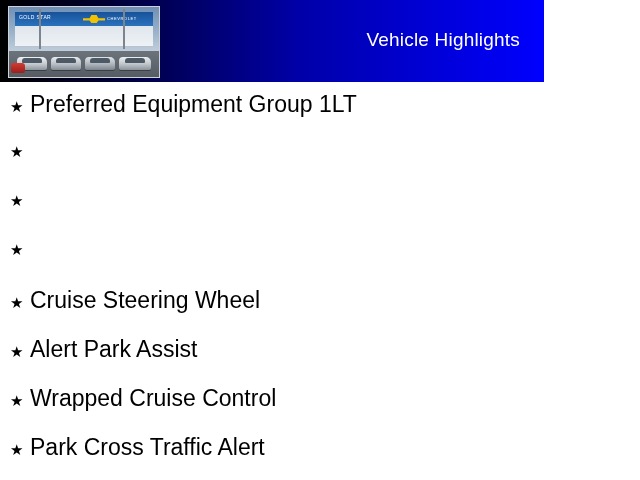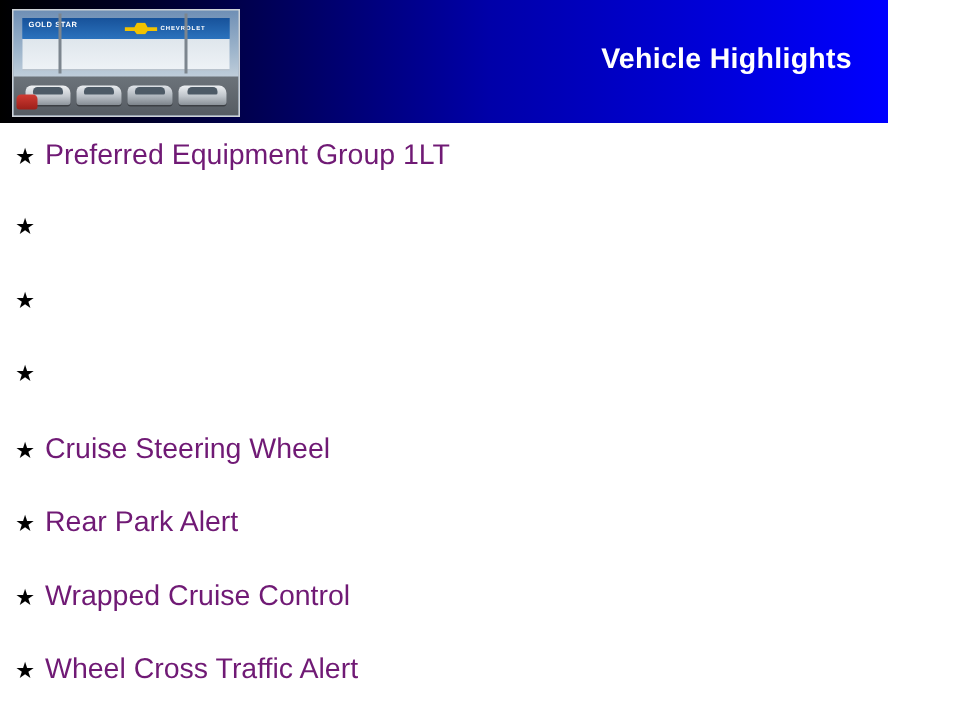--- a/index.html
+++ b/index.html
@@ -15,25 +15,24 @@
   }
   .page {
     position: relative;
     width: 640px;
     height: 480px;
     background: #ffffff;
   }
   
   .header {
     position: relative;
-    width: 592px;
+    width: 544px;
     height: 82px;
     background: linear-gradient(to right, #000000 0%, #000022 14%, #0000a8 55%, #0000ff 100%);
     overflow: hidden;
-    font-weight: bold;
   }
   .header-title {
     position: absolute;
     right: 24px;
     top: 29px;
     color: #ffffff;
     font-size: 19px;
     line-height: 22px;
     letter-spacing: 0.2px;
     white-space: nowrap;
@@ -145,22 +144,22 @@
   }
   .hl-star {
     width: 20px;
     flex: 0 0 20px;
     color: #000000;
     font-size: 15px;
     line-height: 18px;
     text-align: left;
   }
   .hl-text {
-    color: #701a75;
-    font-size: 19px;
+    color: #000000;
+    font-size: 23px;
     line-height: 20px;
     white-space: nowrap;
   }
 </style>
 </head>
 <body>
 
 <div class="page">
 
   <div class="header">
@@ -212,27 +211,27 @@
       <span class="hl-star">★</span>
     </div>
 
     <div class="hl-item">
       <span class="hl-star">★</span>
       <span class="hl-text">Cruise Steering Wheel</span>
     </div>
 
     <div class="hl-item">
       <span class="hl-star">★</span>
-      <span class="hl-text">Rear Park Alert</span>
+      <span class="hl-text">Alert Park Assist</span>
     </div>
 
     <div class="hl-item">
       <span class="hl-star">★</span>
       <span class="hl-text">Wrapped Cruise Control</span>
     </div>
 
     <div class="hl-item">
       <span class="hl-star">★</span>
-      <span class="hl-text">Wheel Cross Traffic Alert</span>
+      <span class="hl-text">Park Cross Traffic Alert</span>
     </div>
 
   </div>
 </div>
 
 </body></html>

